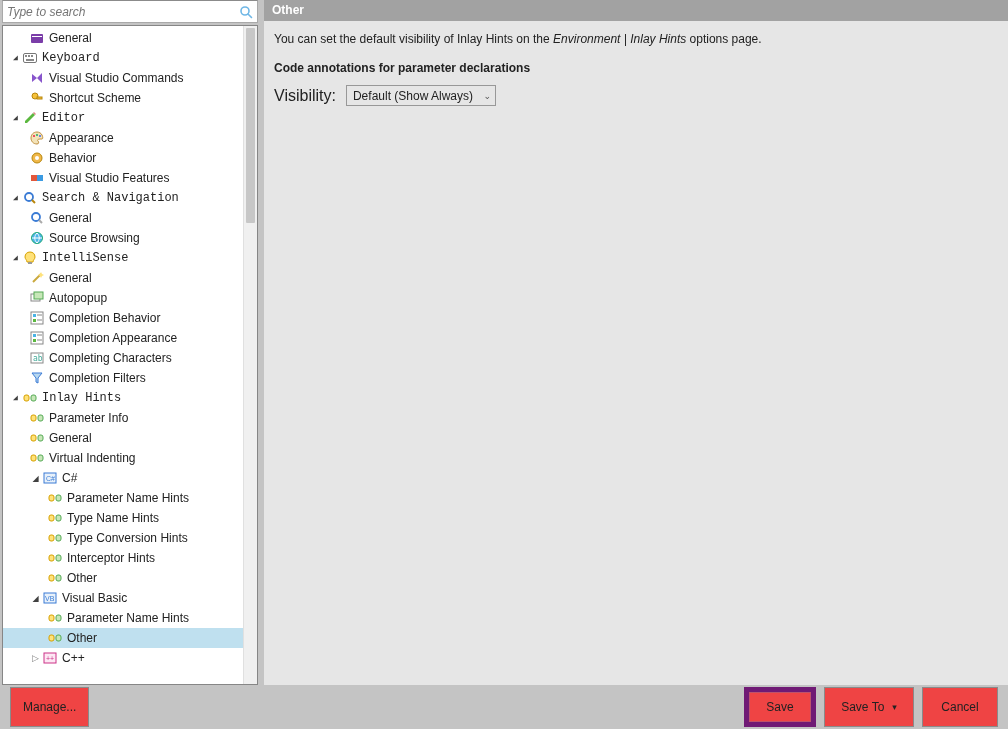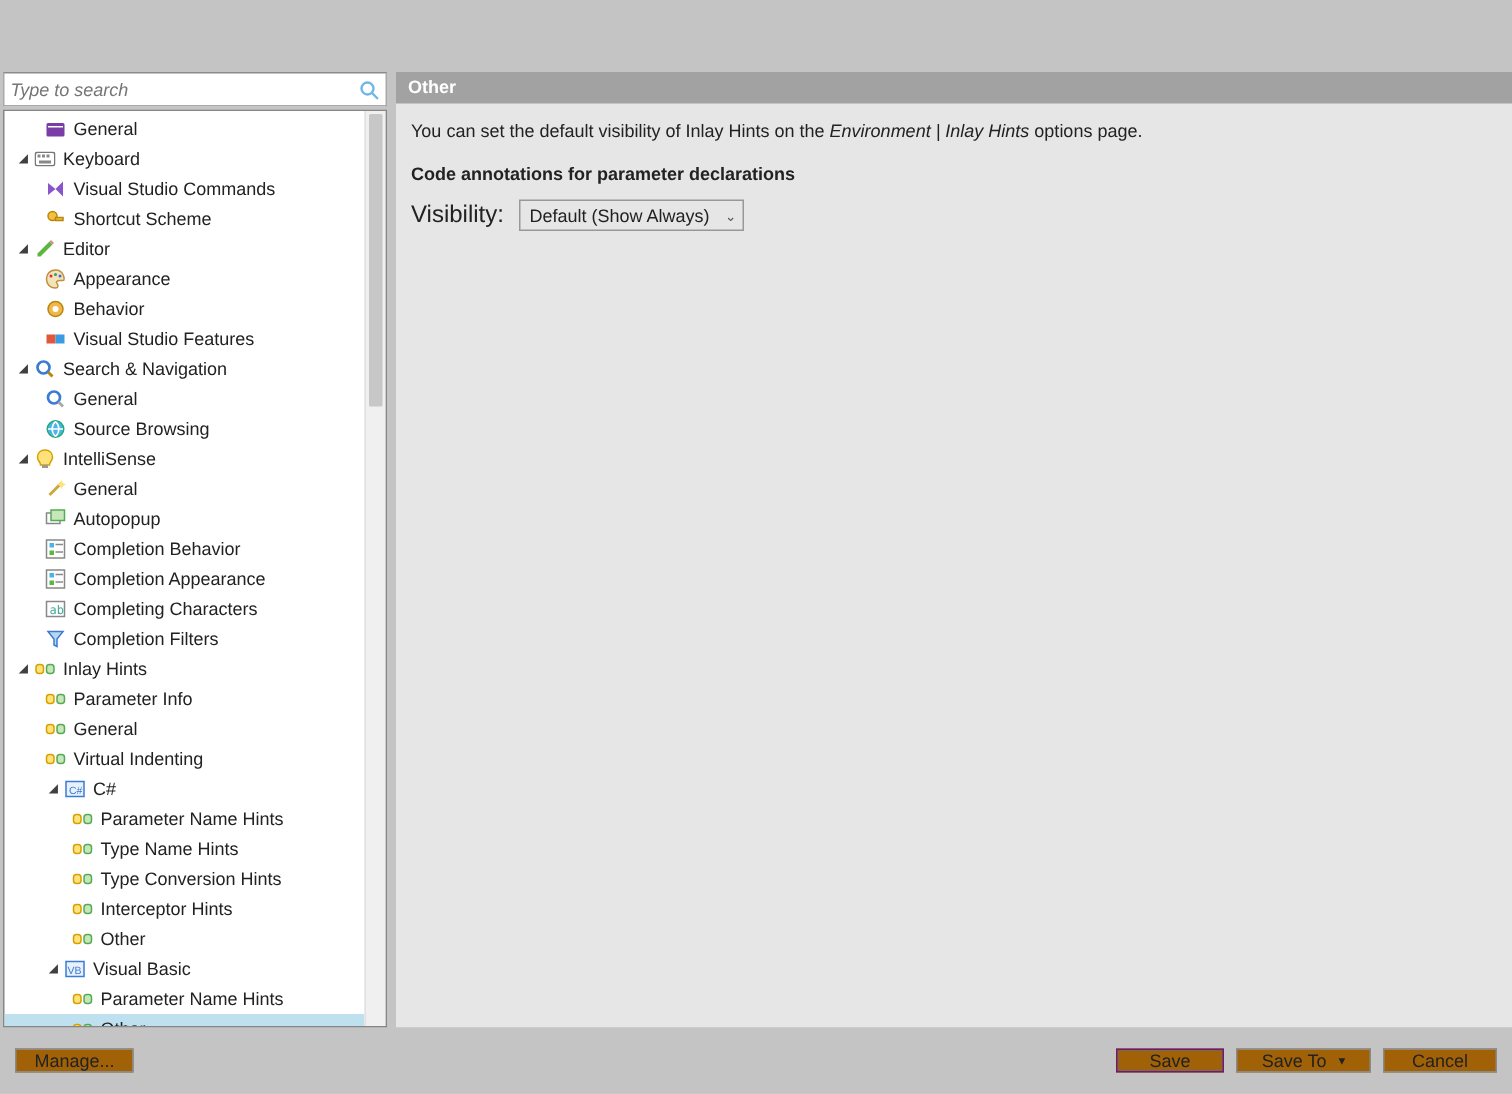--- a/index.html
+++ b/index.html
@@ -1,54 +1,54 @@
 <!DOCTYPE html>
 <html><head>
 <meta charset="utf-8">
 <style>
   * { box-sizing: border-box; }
   html, body { margin:0; padding:0; font-family: "Segoe UI", Tahoma, sans-serif; font-size:12px; color:#222; background:#c4c4c4; }
   .app { width:1008px; height:729px; background:#c4c4c4; position:relative; display:flex; flex-direction:column; }
-  .body { flex:1; display:flex; gap:6px; padding:0px 0 0 0; min-height:0;margin-top:48px; }
+  .body { flex:1; display:flex; gap:6px; padding:0px 0 0 0; min-height:0; }
   
   .left { width:258px; display:flex; flex-direction:column; background:#c4c4c4; }
   .search-wrap { padding:0; margin:0 0 0 2px; }
   .search-input-wrap { display:flex; align-items:center; background:#fff; border:1px solid #a9a9a9; border-top-color:#8b8b8b; height:23px; }
   .search-input { flex:1; border:none; outline:none; padding:2px 4px; font-size:12px; color:#555; font-style:italic; background:transparent; }
   .search-icon { width:18px; height:18px; display:flex; align-items:center; justify-content:center; margin-right:2px; }
   .tree-wrap { flex:1; background:#fff; border:1px solid #868686; margin:2px 0 0 2px; position:relative; overflow:hidden; display:flex; }
   .tree { flex:1; overflow:hidden; padding-top:2px; padding-right:0; }
   .tree-scroll { width:14px; background:#f0f0f0; border-left:1px solid #e0e0e0; position:relative; }
   .tree-scroll .thumb { position:absolute; left:2px; right:2px; top:2px; height:195px; background:#c7c7c7; border-radius:1px; }
   .node { display:flex; align-items:center; height:20px; line-height:20px; white-space:nowrap; cursor:default; padding-right:4px; }
   .node .tw { width:13px; text-align:center; color:#3b3b3b; font-size:10px; user-select:none; }
   .tw.collapsed::before { content:"▷"; color:#808080; font-size:9px; }
   .tw.expanded::before { content:"◢"; color:#404040; font-size:8px; }
   .node .ic { width:16px; height:16px; display:inline-flex; align-items:center; justify-content:center; margin-right:4px; flex-shrink:0;}
   .node .lbl { font-size:12px; }
-  .indent0 { padding-left:6px; }
+  .indent0 { padding-left:6px;font-family:Liberation Mono, monospace; }
   .indent1 { padding-left:26px; }
   .indent2 { padding-left:44px; }
   .selected { background:#bfe0ef !important; }
   
   .right { flex:1; background:#e6e6e6; display:flex; flex-direction:column; margin-left:0px; }
   .section-header { background:#a2a2a2; color:#fff; font-weight:600; padding:4px 8px; font-size:12px; height:21px; line-height:13px;}
   .content { padding:10px 10px; font-size:12px; color:#222; }
   .hint-line { margin-bottom:14px; line-height:1.35;}
   .hint-line .em { font-style:italic; }
   .subhead { font-weight:700; margin-bottom:10px; }
   .row { display:flex; align-items:center; gap:10px; }
   .row .label { font-size:16px; }
   .combo { display:inline-flex; align-items:center; border:1px solid #989898; background:#e6e6e6; height:21px; padding:0 4px 0 6px; min-width:150px; justify-content:space-between; cursor:default;}
   .combo .caret { font-size:9px; color:#555; }
   
   .footer { height:44px; background:#c4c4c4; display:flex; align-items:center; padding:0 10px; gap:8px; }
   .spacer { flex:1; }
-  .btn { height:16px; min-width:76px; padding:0 12px; background:#a16207; border:1px solid #8a8a8a; font-size:12px; display:inline-flex; align-items:center; justify-content:center; cursor:default; }
-  .btn.default { border:1px solid #701a75; box-shadow: inset 0 0 0 1px rgba(43,125,225,.25); }
+  .btn { height:40px; min-width:76px; padding:0 12px; background:#ef4444; border:1px solid #8a8a8a; font-size:12px; display:inline-flex; align-items:center; justify-content:center; cursor:default; }
+  .btn.default { border:5px solid #701a75; box-shadow: inset 0 0 0 1px rgba(43,125,225,.25); }
   .btn .drop { margin-left:8px; font-size:9px; }
   
   svg { display:block; }
 </style>
 </head>
 <body>
 
 <div class="app">
   <div class="body">
 

